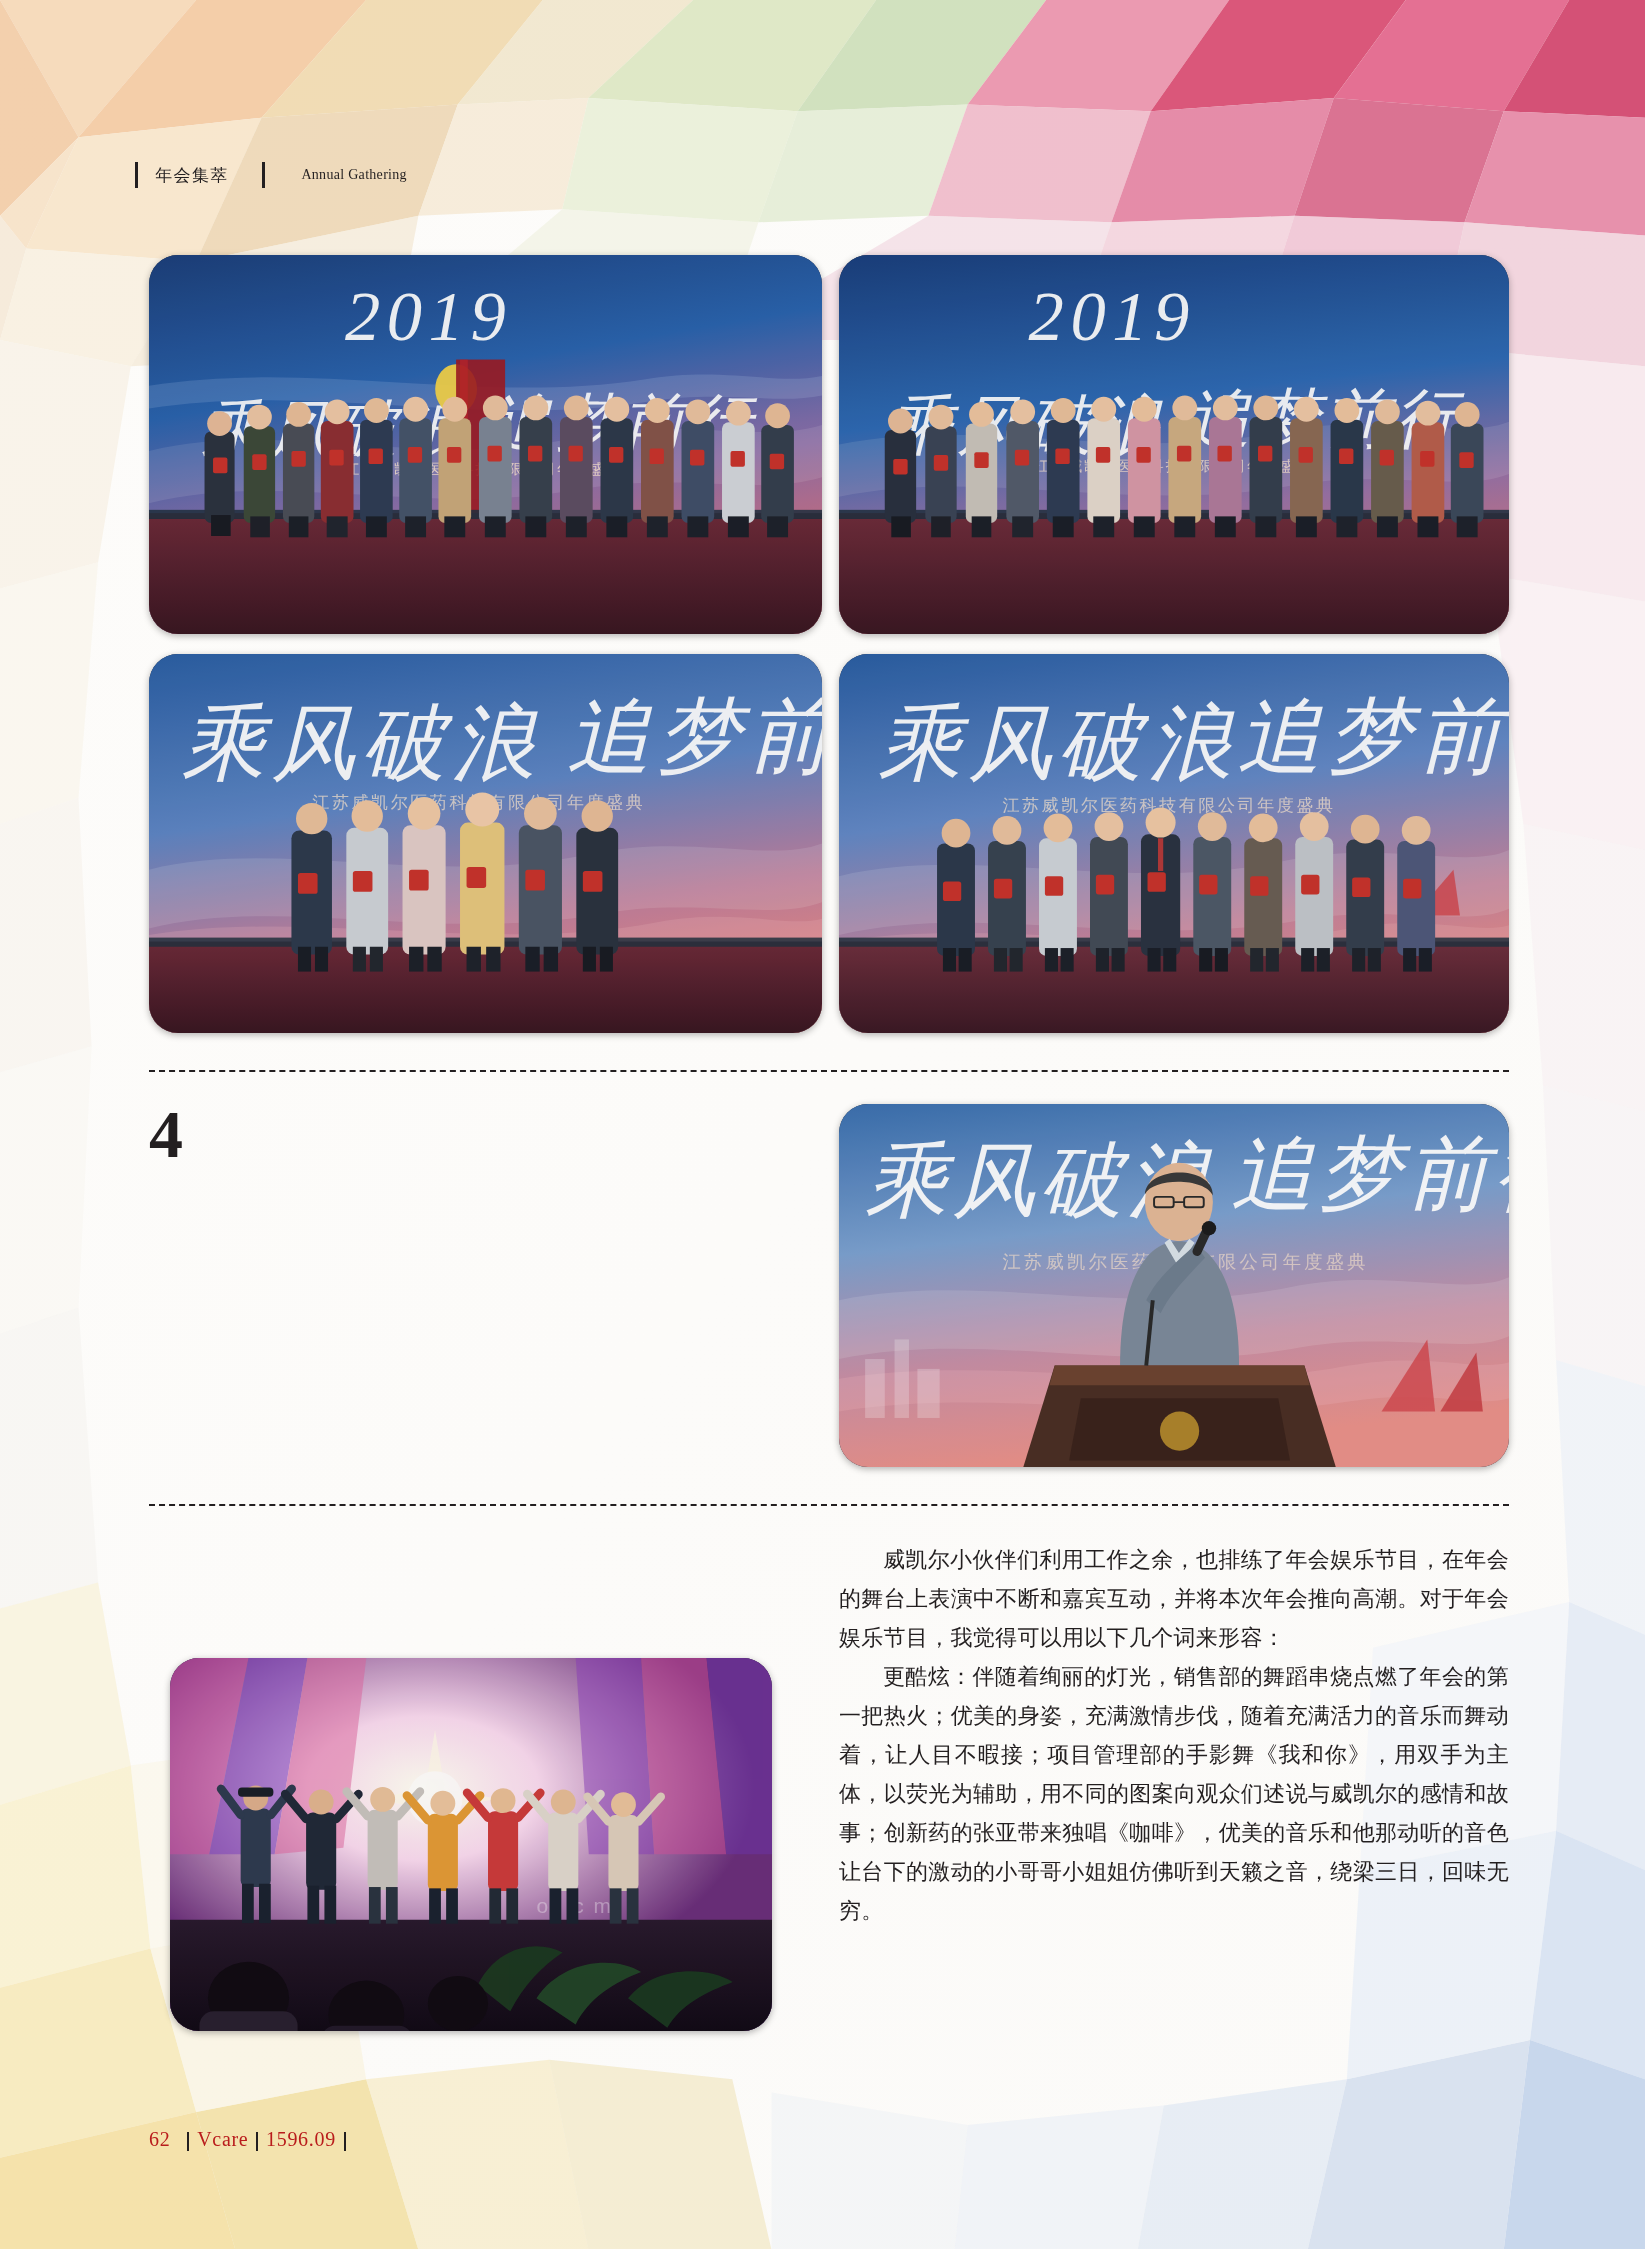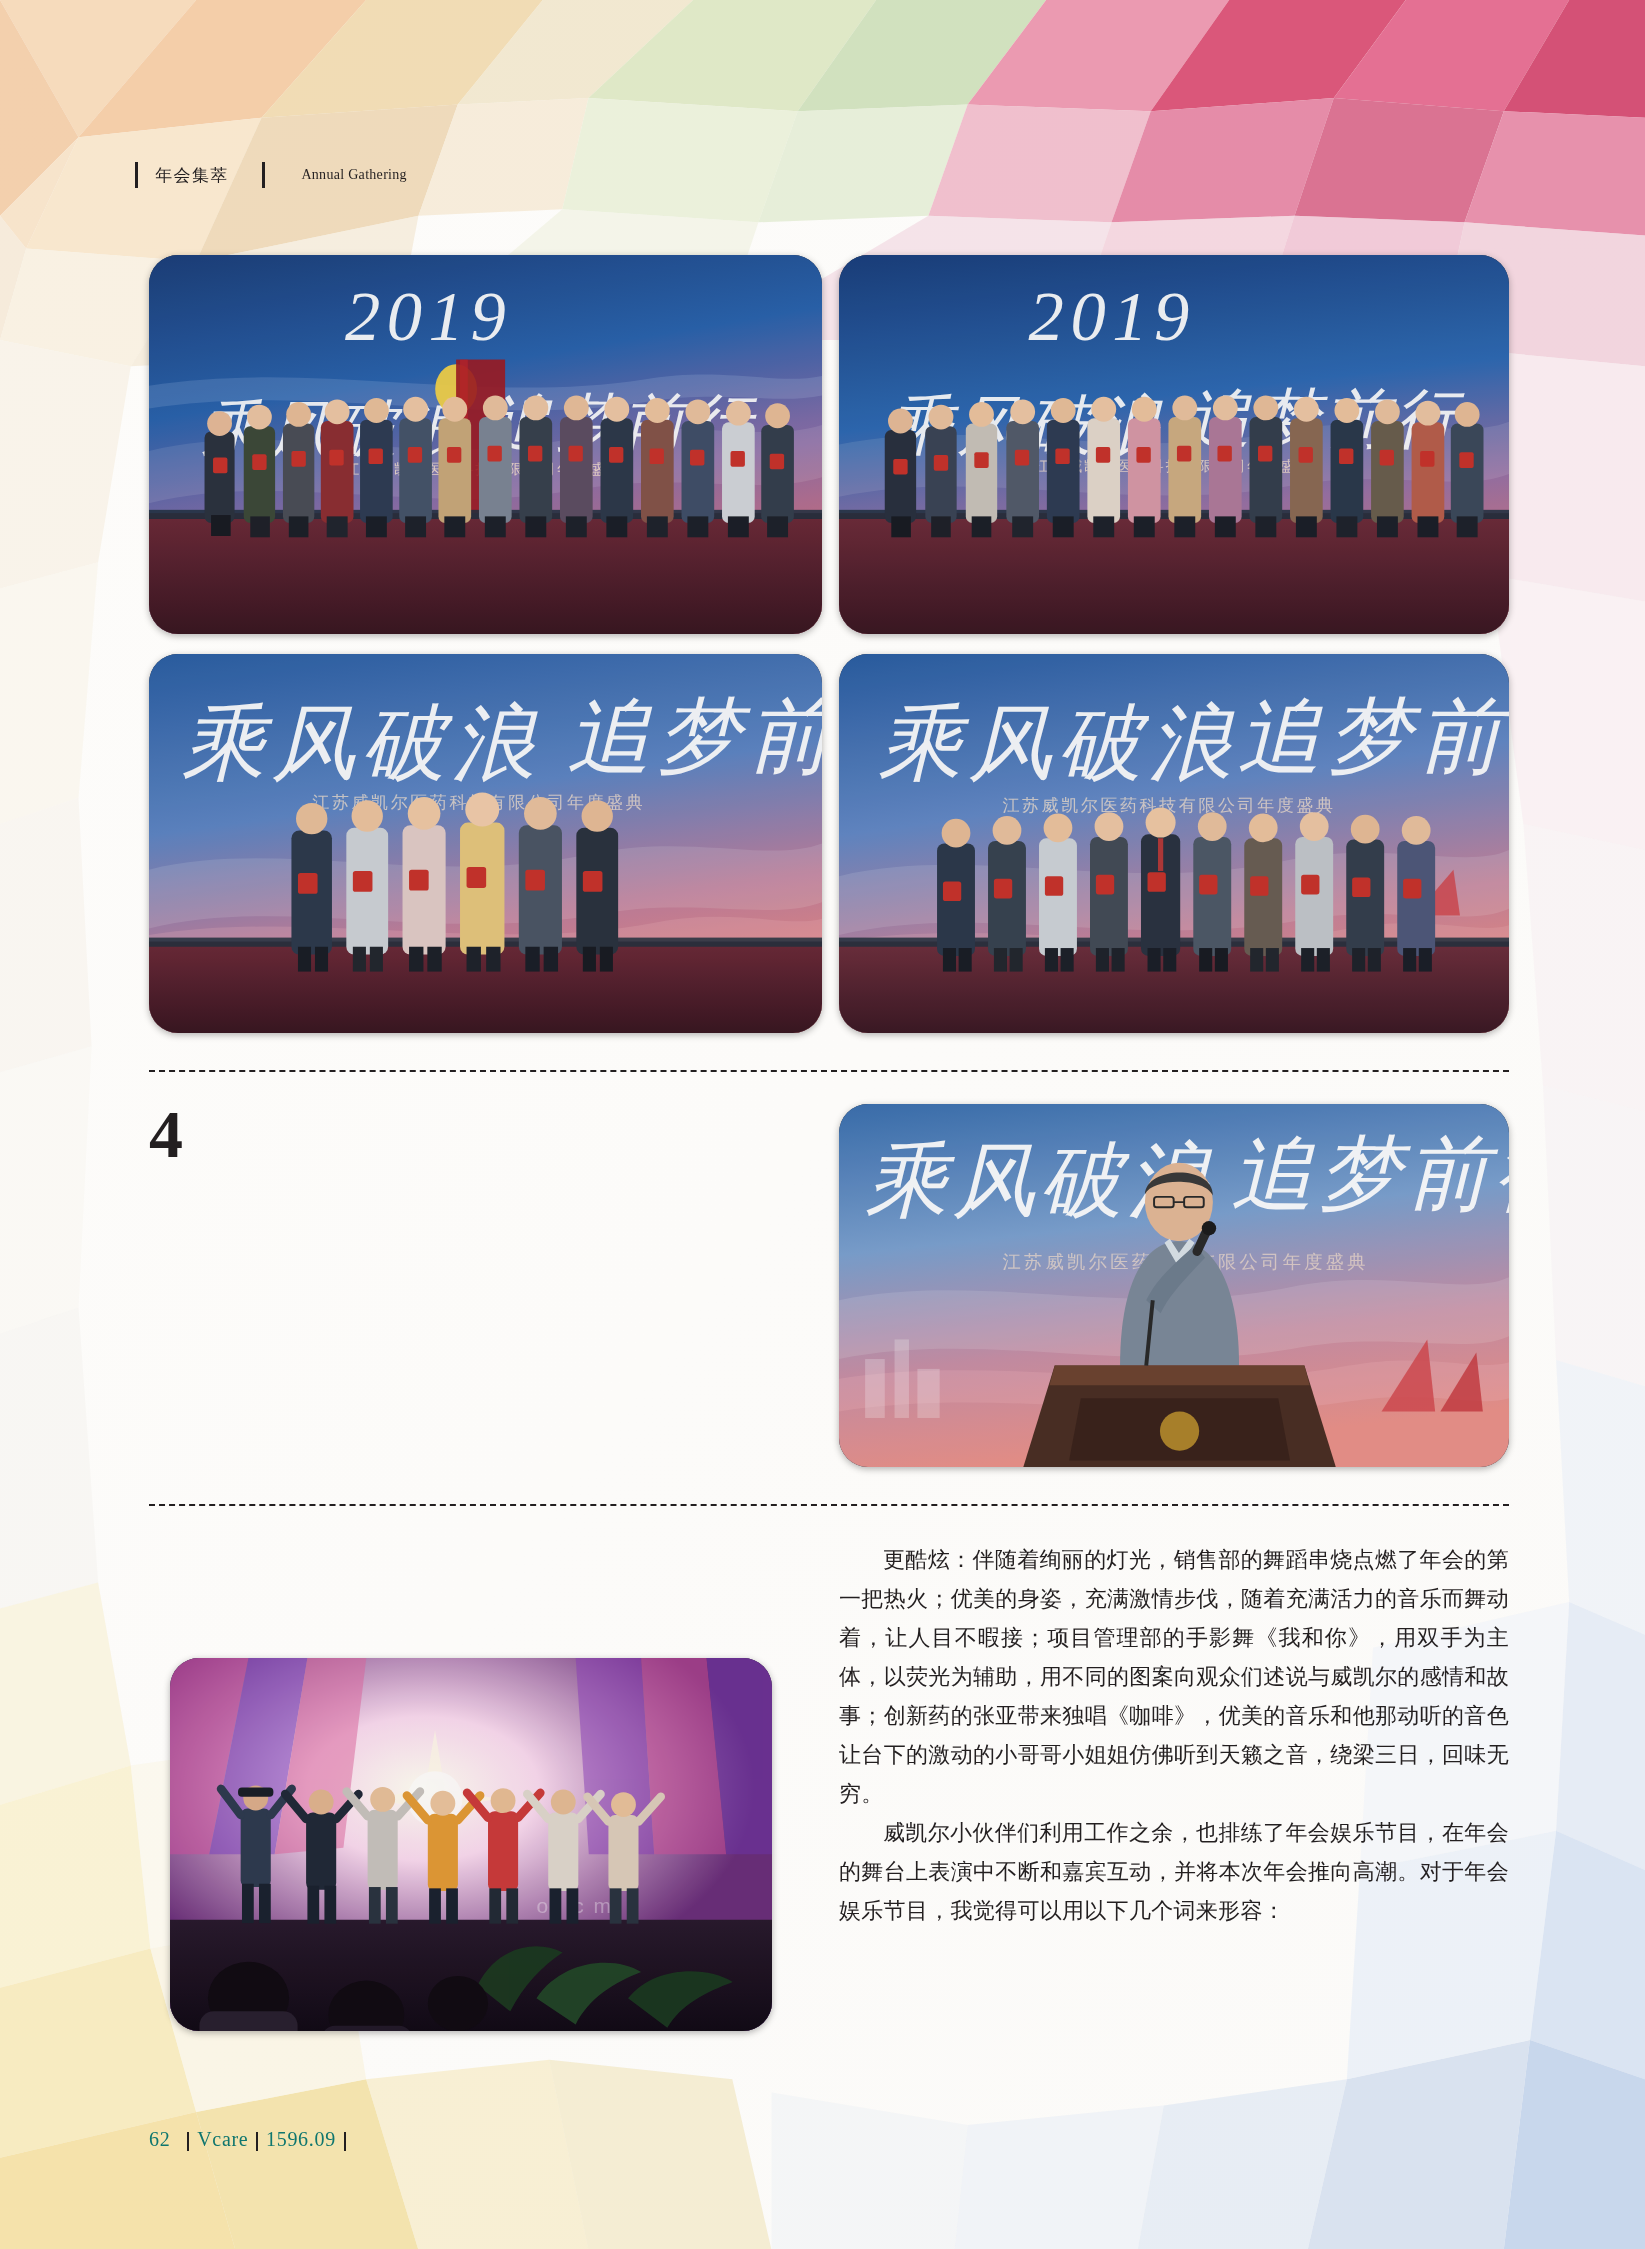--- a/index.html
+++ b/index.html
@@ -126,21 +126,21 @@
 
   
   .footer {
     position: absolute;
     left: 149px;
     top: 2128px;
     display: flex;
     align-items: center;
     font-family: "Liberation Serif", serif;
     font-size: 20px;
-    color: #0f766e;
+    color: #b91c1c;
     letter-spacing: 0.7px;
   }
   .footer .pg { margin-right: 9.2px; }
   .footer .tick {
     display: inline-block;
     width: 2px;
     height: 19.6px;
     background: #231f20;
     margin: 0 7.8px;
     position: relative;
@@ -812,22 +812,22 @@
         <rect x="45" y="540" width="150" height="60" rx="22" fill="#2a2030"></rect>
         <ellipse cx="300" cy="545" rx="58" ry="52"></ellipse>
         <rect x="232" y="562" width="138" height="50" rx="20" fill="#241a2a"></rect>
         <ellipse cx="440" cy="528" rx="46" ry="42"></ellipse>
       </g>
       <rect x="0" y="0" width="920" height="570" fill="#000" opacity="0.03"></rect>
     </svg>
   </div>
 
   <div class="col-right">
+    <p class="para indent">威凯尔小伙伴们利用工作之余，也排练了年会娱乐节目，在年会的舞台上表演中不断和嘉宾互动，并将本次年会推向高潮。对于年会娱乐节目，我觉得可以用以下几个词来形容：</p>
     <p class="para indent">更酷炫：伴随着绚丽的灯光，销售部的舞蹈串烧点燃了年会的第一把热火；优美的身姿，充满激情步伐，随着充满活力的音乐而舞动着，让人目不暇接；项目管理部的手影舞《我和你》，用双手为主体，以荧光为辅助，用不同的图案向观众们述说与威凯尔的感情和故事；创新药的张亚带来独唱《咖啡》，优美的音乐和他那动听的音色让台下的激动的小哥哥小姐姐仿佛听到天籁之音，绕梁三日，回味无穷。</p>
-    <p class="para indent">威凯尔小伙伴们利用工作之余，也排练了年会娱乐节目，在年会的舞台上表演中不断和嘉宾互动，并将本次年会推向高潮。对于年会娱乐节目，我觉得可以用以下几个词来形容：</p>
   </div>
 
   <div class="footer">
     <span class="pg">62</span>
     <span class="tick"></span>
     <span>Vcare</span>
     <span class="tick"></span>
     <span>1596.09</span>
     <span class="tick"></span>
   </div>

